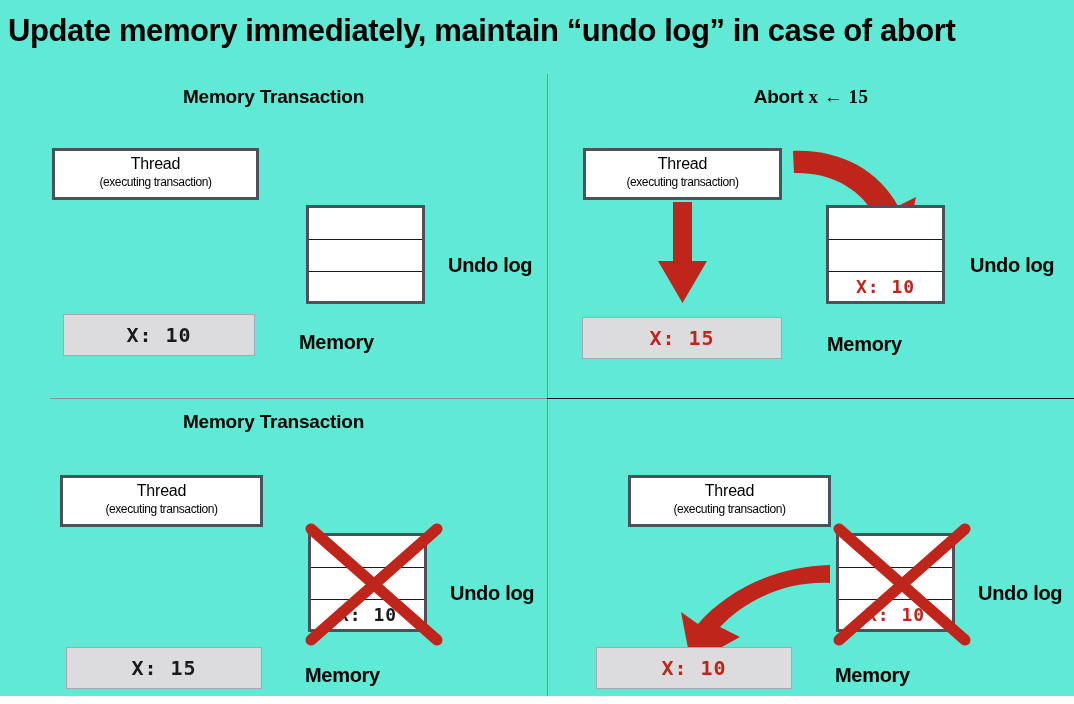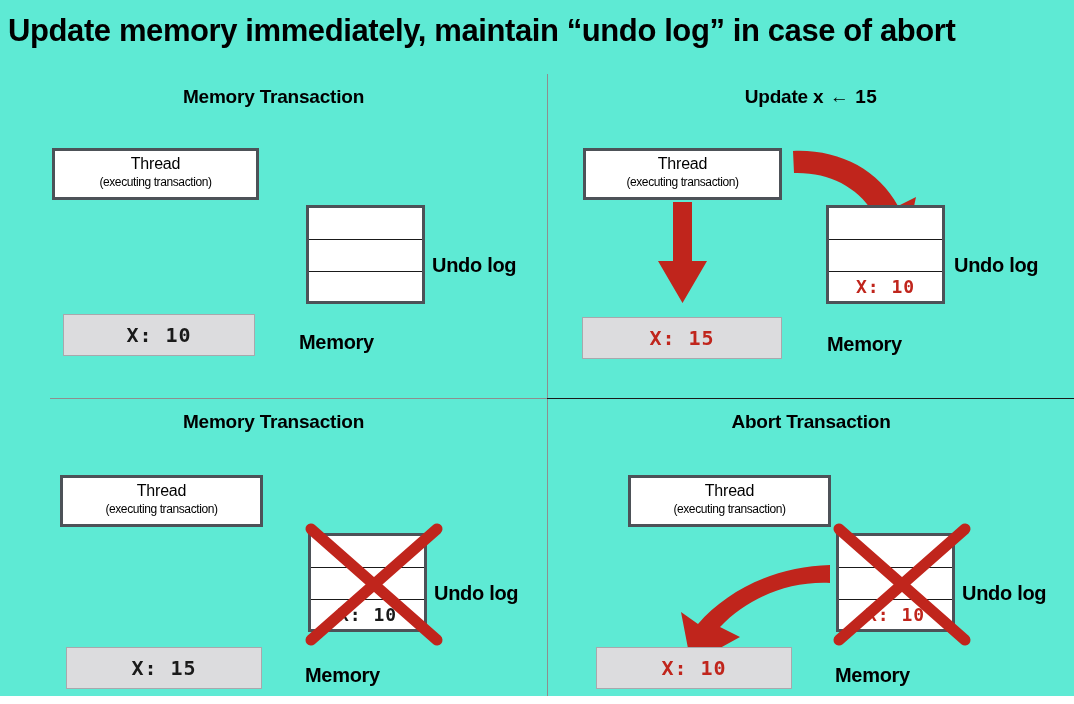--- a/index.html
+++ b/index.html
@@ -74,21 +74,21 @@
     top: 12px;
     left: 0;
     width: 100%;
     text-align: center;
     font-size: 19px;
     font-weight: bold;
     letter-spacing: -0.2px;
     white-space: nowrap;
   }
   .quad-title .mono-part {
-    font-family: Liberation Sans, sans-serif;
+    font-family: Liberation Serif, serif;
     font-weight: bold;
     font-size: 19px;
     letter-spacing: 0.5px;
   }
 
   
   .thread-box {
     position: absolute;
     border: 3px solid #4d5258;
     background: #ffffff;
@@ -136,20 +136,21 @@
   }
   .cell-red { color: #c0251c; }
   .cell-black { color: #1a1a1a; }
 
   .undolog-label {
     position: absolute;
     font-size: 20px;
     font-weight: bold;
     letter-spacing: -0.3px;
     white-space: nowrap;
+    margin-left: 16px;
   }
 
   
   .memory-box {
     position: absolute;
     background: #dcdcde;
     border: 1px solid #a8a8ac;
     box-sizing: border-box;
   }
   .memory-value {
@@ -215,21 +216,21 @@
     </div>
     <div class="undolog-label" style="left:432px; top:180px;">Undo log</div>
 
     <div class="memory-box" style="left:63px; top:240px; width:192px; height:42px;">
       <span class="memory-value mem-black">X: 10</span>
     </div>
     <div class="memory-label" style="left:267px; top:257px;">Memory</div>
   </div>
 
   <div class="quadrant" id="q-tr">
-    <div class="quad-title"><span>Update</span> <span class="mono-part">x ← 15</span></div>
+    <div class="quad-title"><span>Abort</span> <span class="mono-part">x ← 15</span></div>
 
     <div class="thread-box" style="left:35px; top:74px; width:199px; height:52px;">
       <div class="thread-title">Thread</div>
       <div class="thread-sub">(executing transaction)</div>
     </div>
 
     <svg class="overlay-svg" width="526" height="324" viewBox="0 0 526 324">
       <path d="M 125 128 L 144 128 L 144 187 L 159 187 L 134.5 229 L 110 187 L 125 187 Z" fill="#c0251c"></path>
     </svg>
 
@@ -287,21 +288,20 @@
 
     <div class="undolog-label" style="left:434px; top:183px;">Undo log</div>
 
     <div class="memory-box" style="left:66px; top:248px; width:196px; height:42px;">
       <span class="memory-value mem-black">X: 15</span>
     </div>
     <div class="memory-label" style="left:273px; top:265px;">Memory</div>
   </div>
 
   <div class="quadrant" id="q-br">
-    <div class="quad-title">Abort Transaction</div>
 
     <div class="thread-box" style="left:80px; top:76px; width:203px; height:52px;">
       <div class="thread-title">Thread</div>
       <div class="thread-sub">(executing transaction)</div>
     </div>
 
     <div class="undolog" style="left:288px; top:134px; width:119px; height:99px;">
       <div class="undolog-row" style="height:32px;">
         <span class="undolog-cell cell-black"></span>
       </div>

